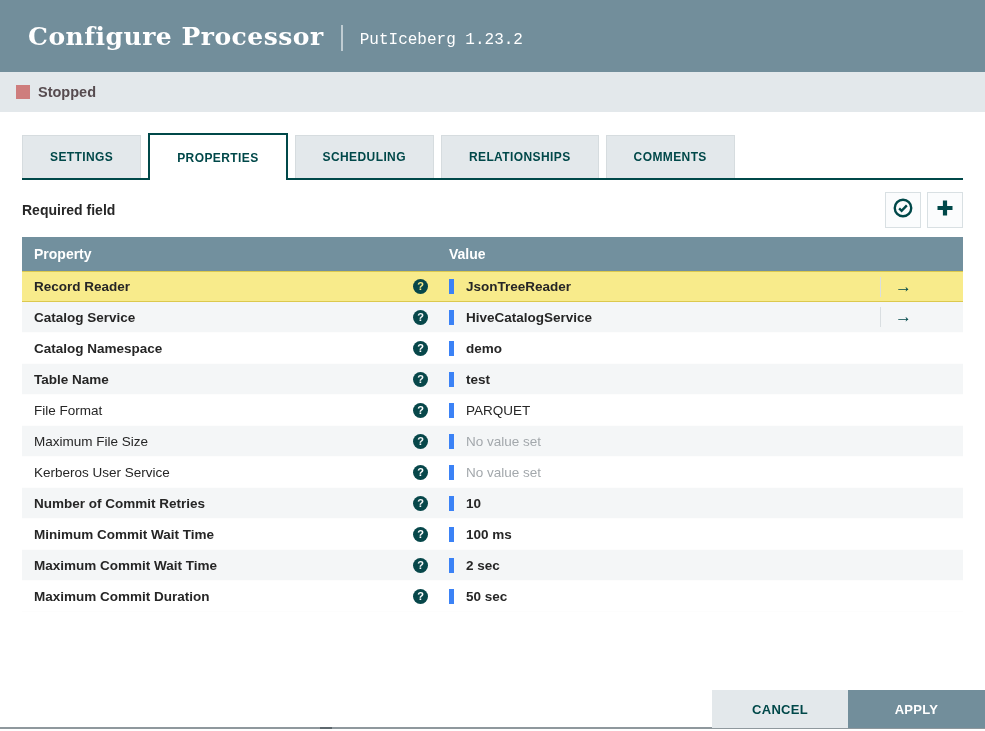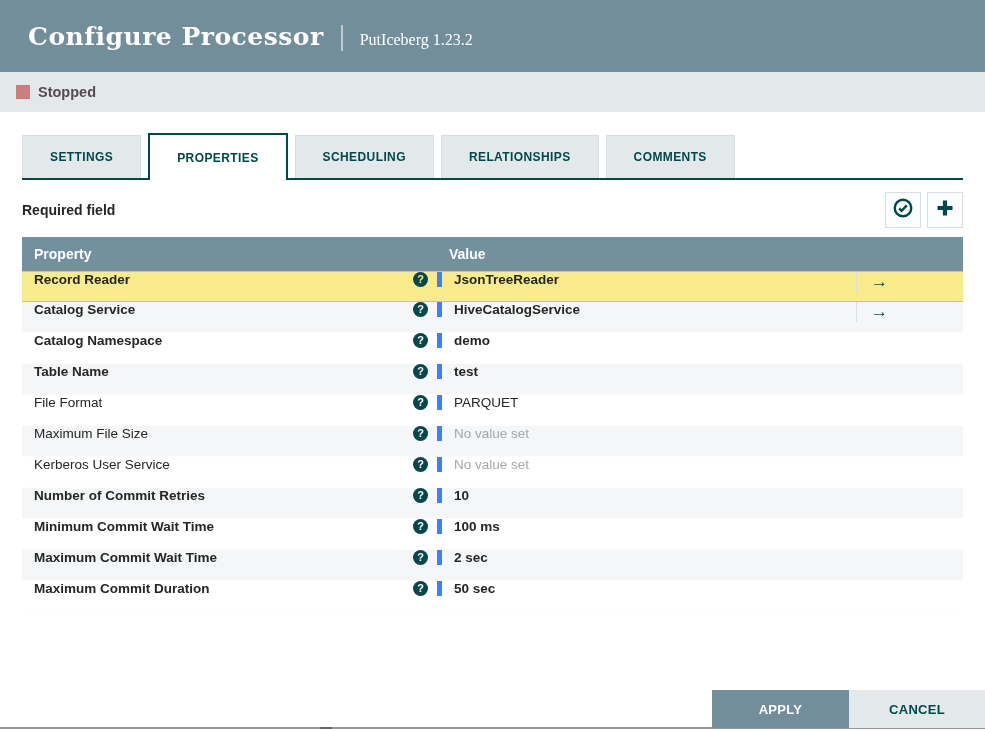--- a/index.html
+++ b/index.html
@@ -26,21 +26,21 @@
     font-size: 25px;
     color: #ffffff;
     letter-spacing: 0.5px;
   }
   .header-divider {
     width: 2px; height: 26px;
     background: rgba(255,255,255,0.55);
     margin: 4px 17px 0 17px;
   }
   .dialog-subtitle {
-    font-family: Liberation Serif, serif;
+    font-family: Liberation Mono, monospace;
     font-size: 16px;
     color: #ffffff;
     margin-top: 7px;
   }
 
   
   .status-bar {
     height: 40px;
     background: #E3E8EB;
     display: flex;
@@ -131,27 +131,28 @@
     font-weight: bold;
     font-size: 14px;
   }
   .col-prop  { width: 415px; padding-left: 12px; }
   .col-value { width: 419px; padding-left: 12px; }
   .col-action{ flex: 1; }
 
   .row {
     --row-bg: #ffffff;
     display: flex;
-    align-items: flex-start;
+    align-items: center;
     height: 31px;
     background: var(--row-bg);
     border-bottom: 1px solid #FDFDFD;
     font-size: 13.5px;
     color: #262626;
     cursor: pointer;
+    gap: 12px;
   }
   .row:nth-child(even) { --row-bg: #F4F6F7; }
   .row.selected {
     --row-bg: #F8EB8B;
     border-top: 1px solid #DCC94E;
     border-bottom: 1px solid #DCC94E;
   }
   .cell { display: flex; align-items: center; }
   .prop-cell {
     width: 415px;
@@ -390,17 +391,17 @@
             <span class="value-text">50 sec</span>
           </div>
           <div class="cell action-cell"></div>
         </div>
       </div>
   </div>
 
 </div>
 
 <div class="footer-buttons">
+  <div class="btn btn-cancel">CANCEL</div>
   <div class="btn btn-apply">APPLY</div>
-  <div class="btn btn-cancel">CANCEL</div>
 </div>
 <div class="bottom-edge"></div>
 <div class="scrollbar-thumb"></div>
 
 </body></html>

